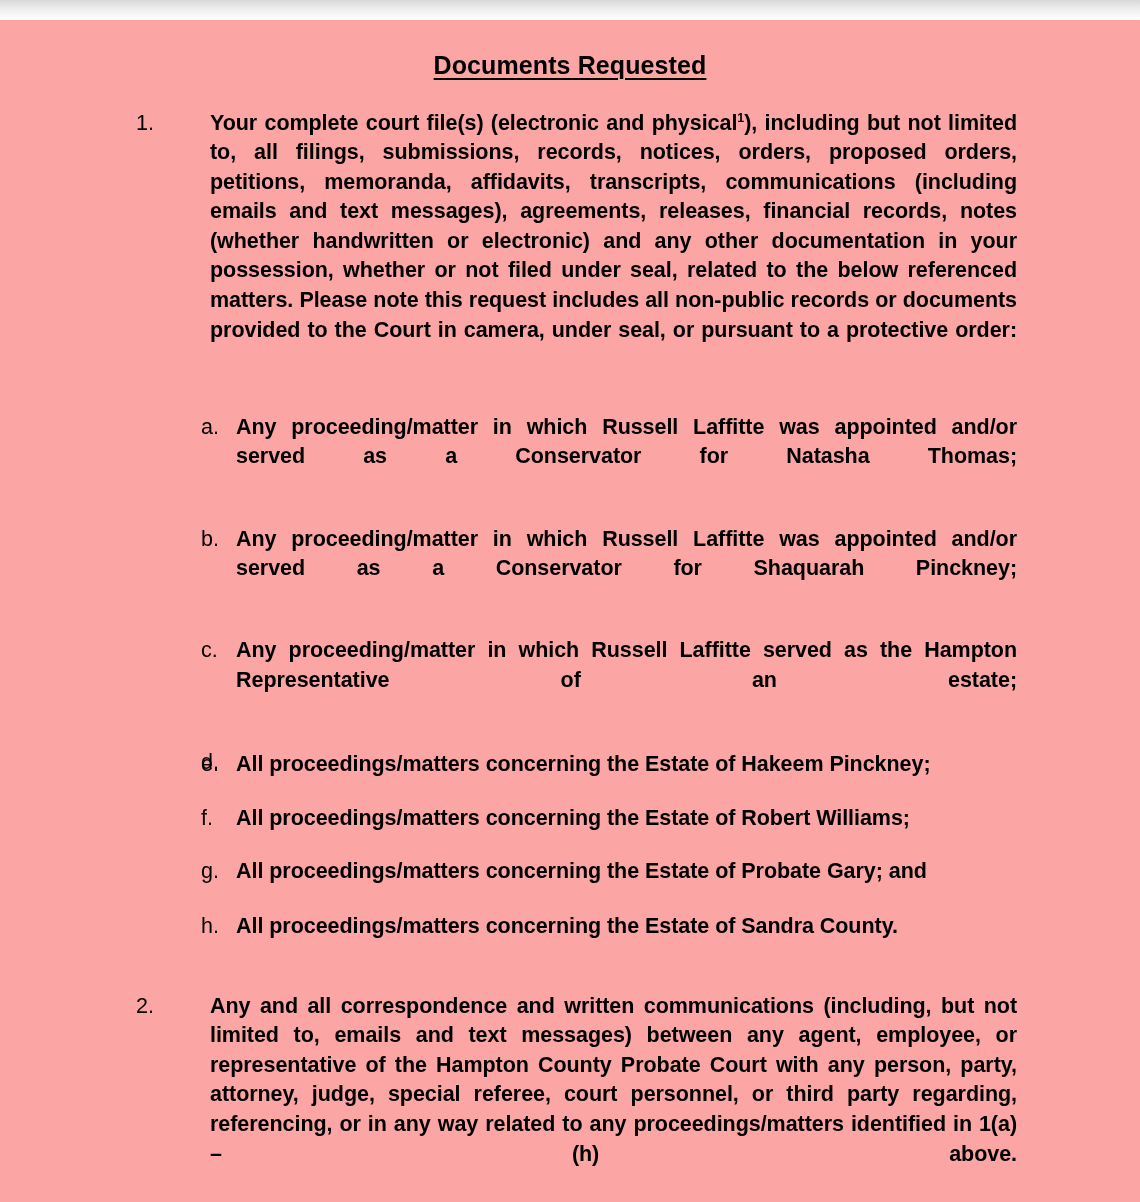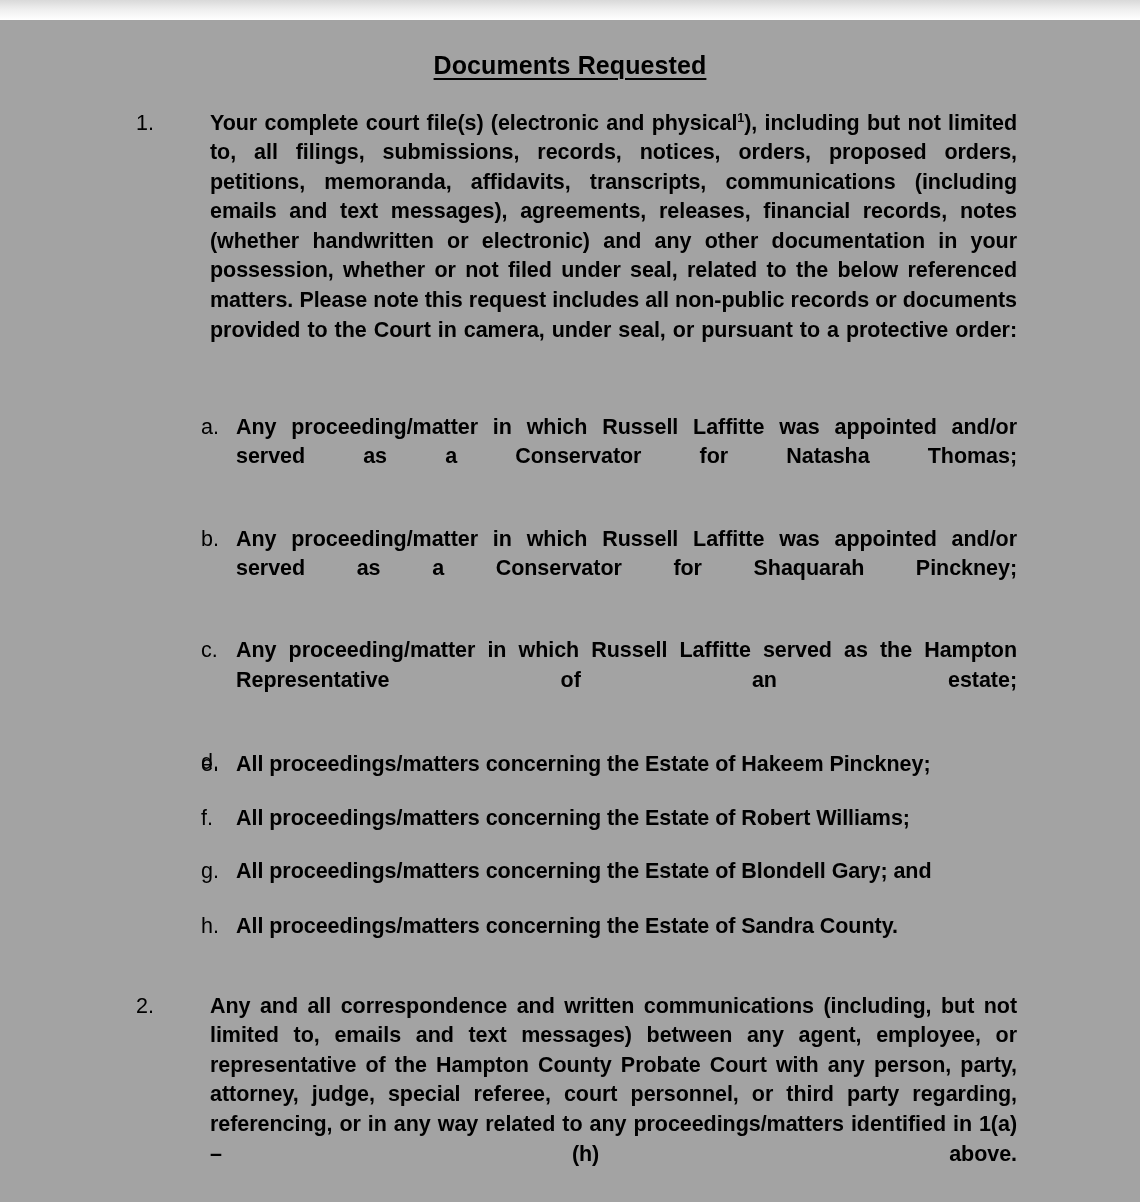--- a/index.html
+++ b/index.html
@@ -6,21 +6,21 @@
   html, body {
     margin: 0;
     padding: 0;
     background: #ffffff;
   }
 
   .page {
     position: relative;
     width: 1140px;
     height: 1202px;
-    background: #a3a3a3;
+    background: #fca5a5;
     overflow: hidden;
     font-family: "Liberation Sans", sans-serif;
     color: #000000;
     -webkit-font-smoothing: none;
   }
 
   
   .scan-top-band {
     position: absolute;
     top: 0;
@@ -195,21 +195,21 @@
           <span class="body-text">All proceedings/matters concerning the Estate of Hakeem Pinckney;</span>
         </li>
 
         <li class="sub-item flush" id="sub-f">
           <span class="marker">f.</span>
           <span class="body-text">All proceedings/matters concerning the Estate of Robert Williams;</span>
         </li>
 
         <li class="sub-item flush" id="sub-g">
           <span class="marker">g.</span>
-          <span class="body-text">All proceedings/matters concerning the Estate of Blondell Gary; and</span>
+          <span class="body-text">All proceedings/matters concerning the Estate of Probate Gary; and</span>
         </li>
 
         <li class="sub-item flush" id="sub-h">
           <span class="marker">h.</span>
           <span class="body-text">All proceedings/matters concerning the Estate of Sandra County.</span>
         </li>
 
       </ol>
 
       <div class="list-gap"></div>

